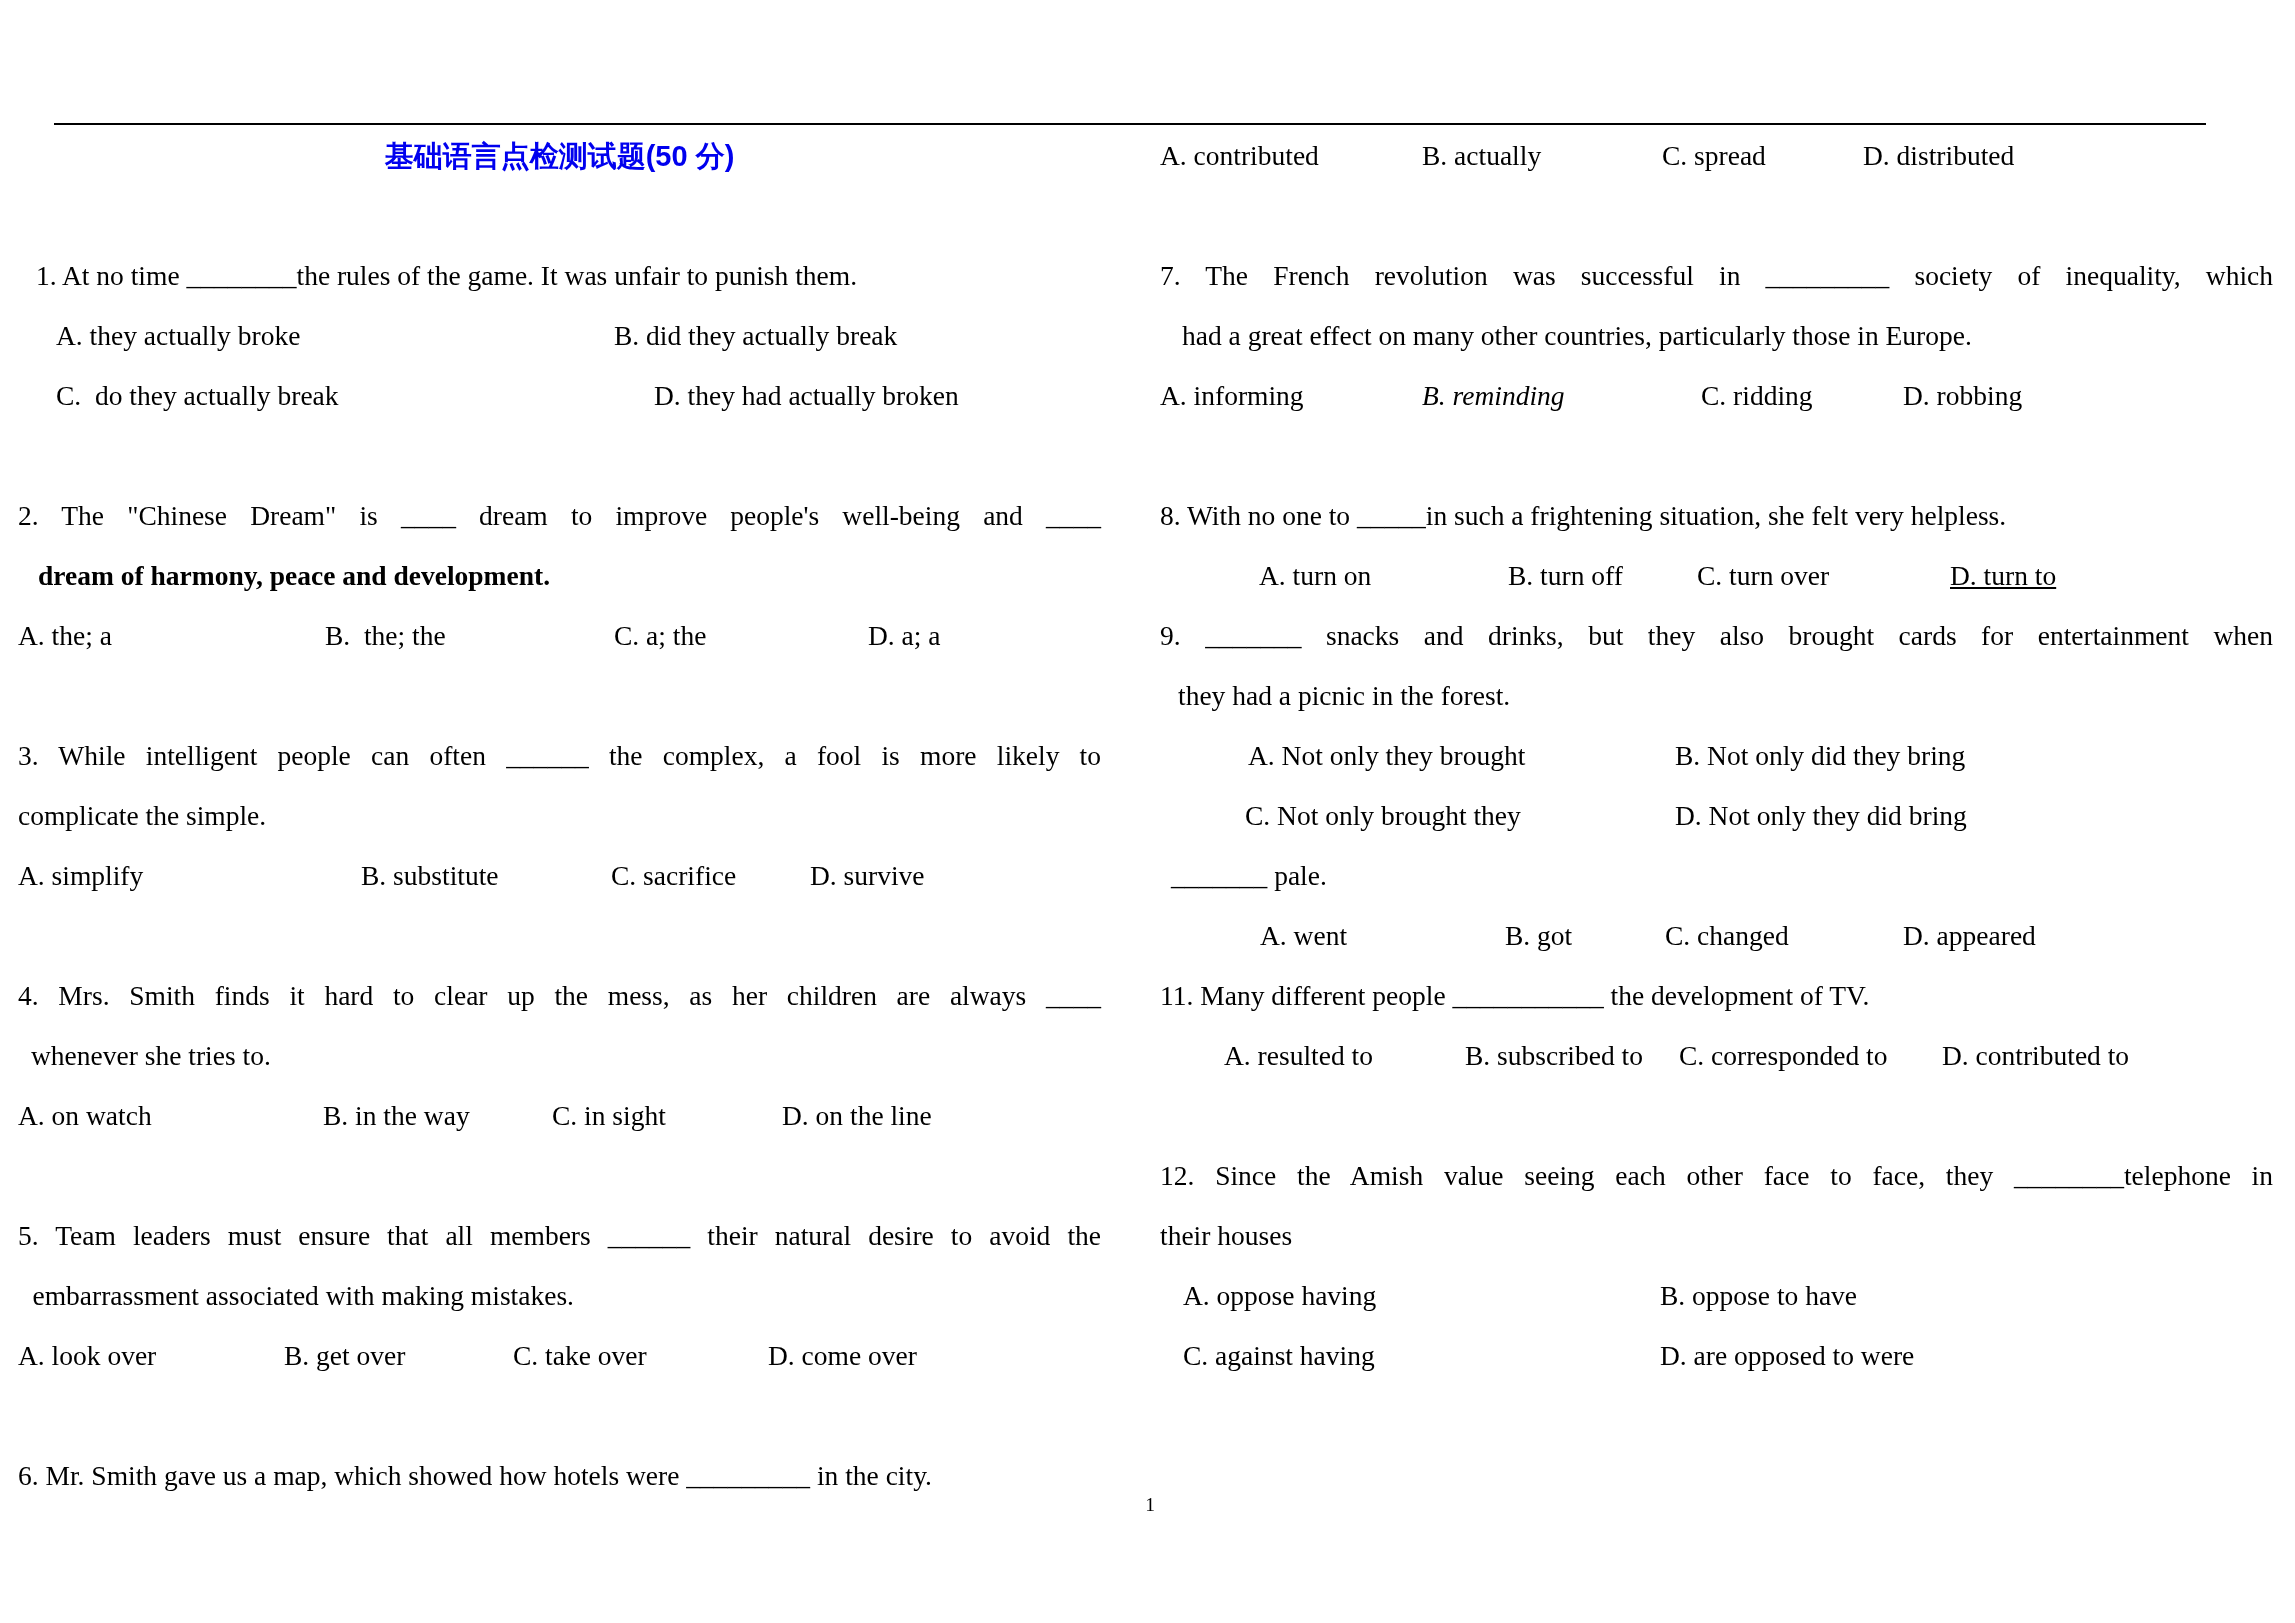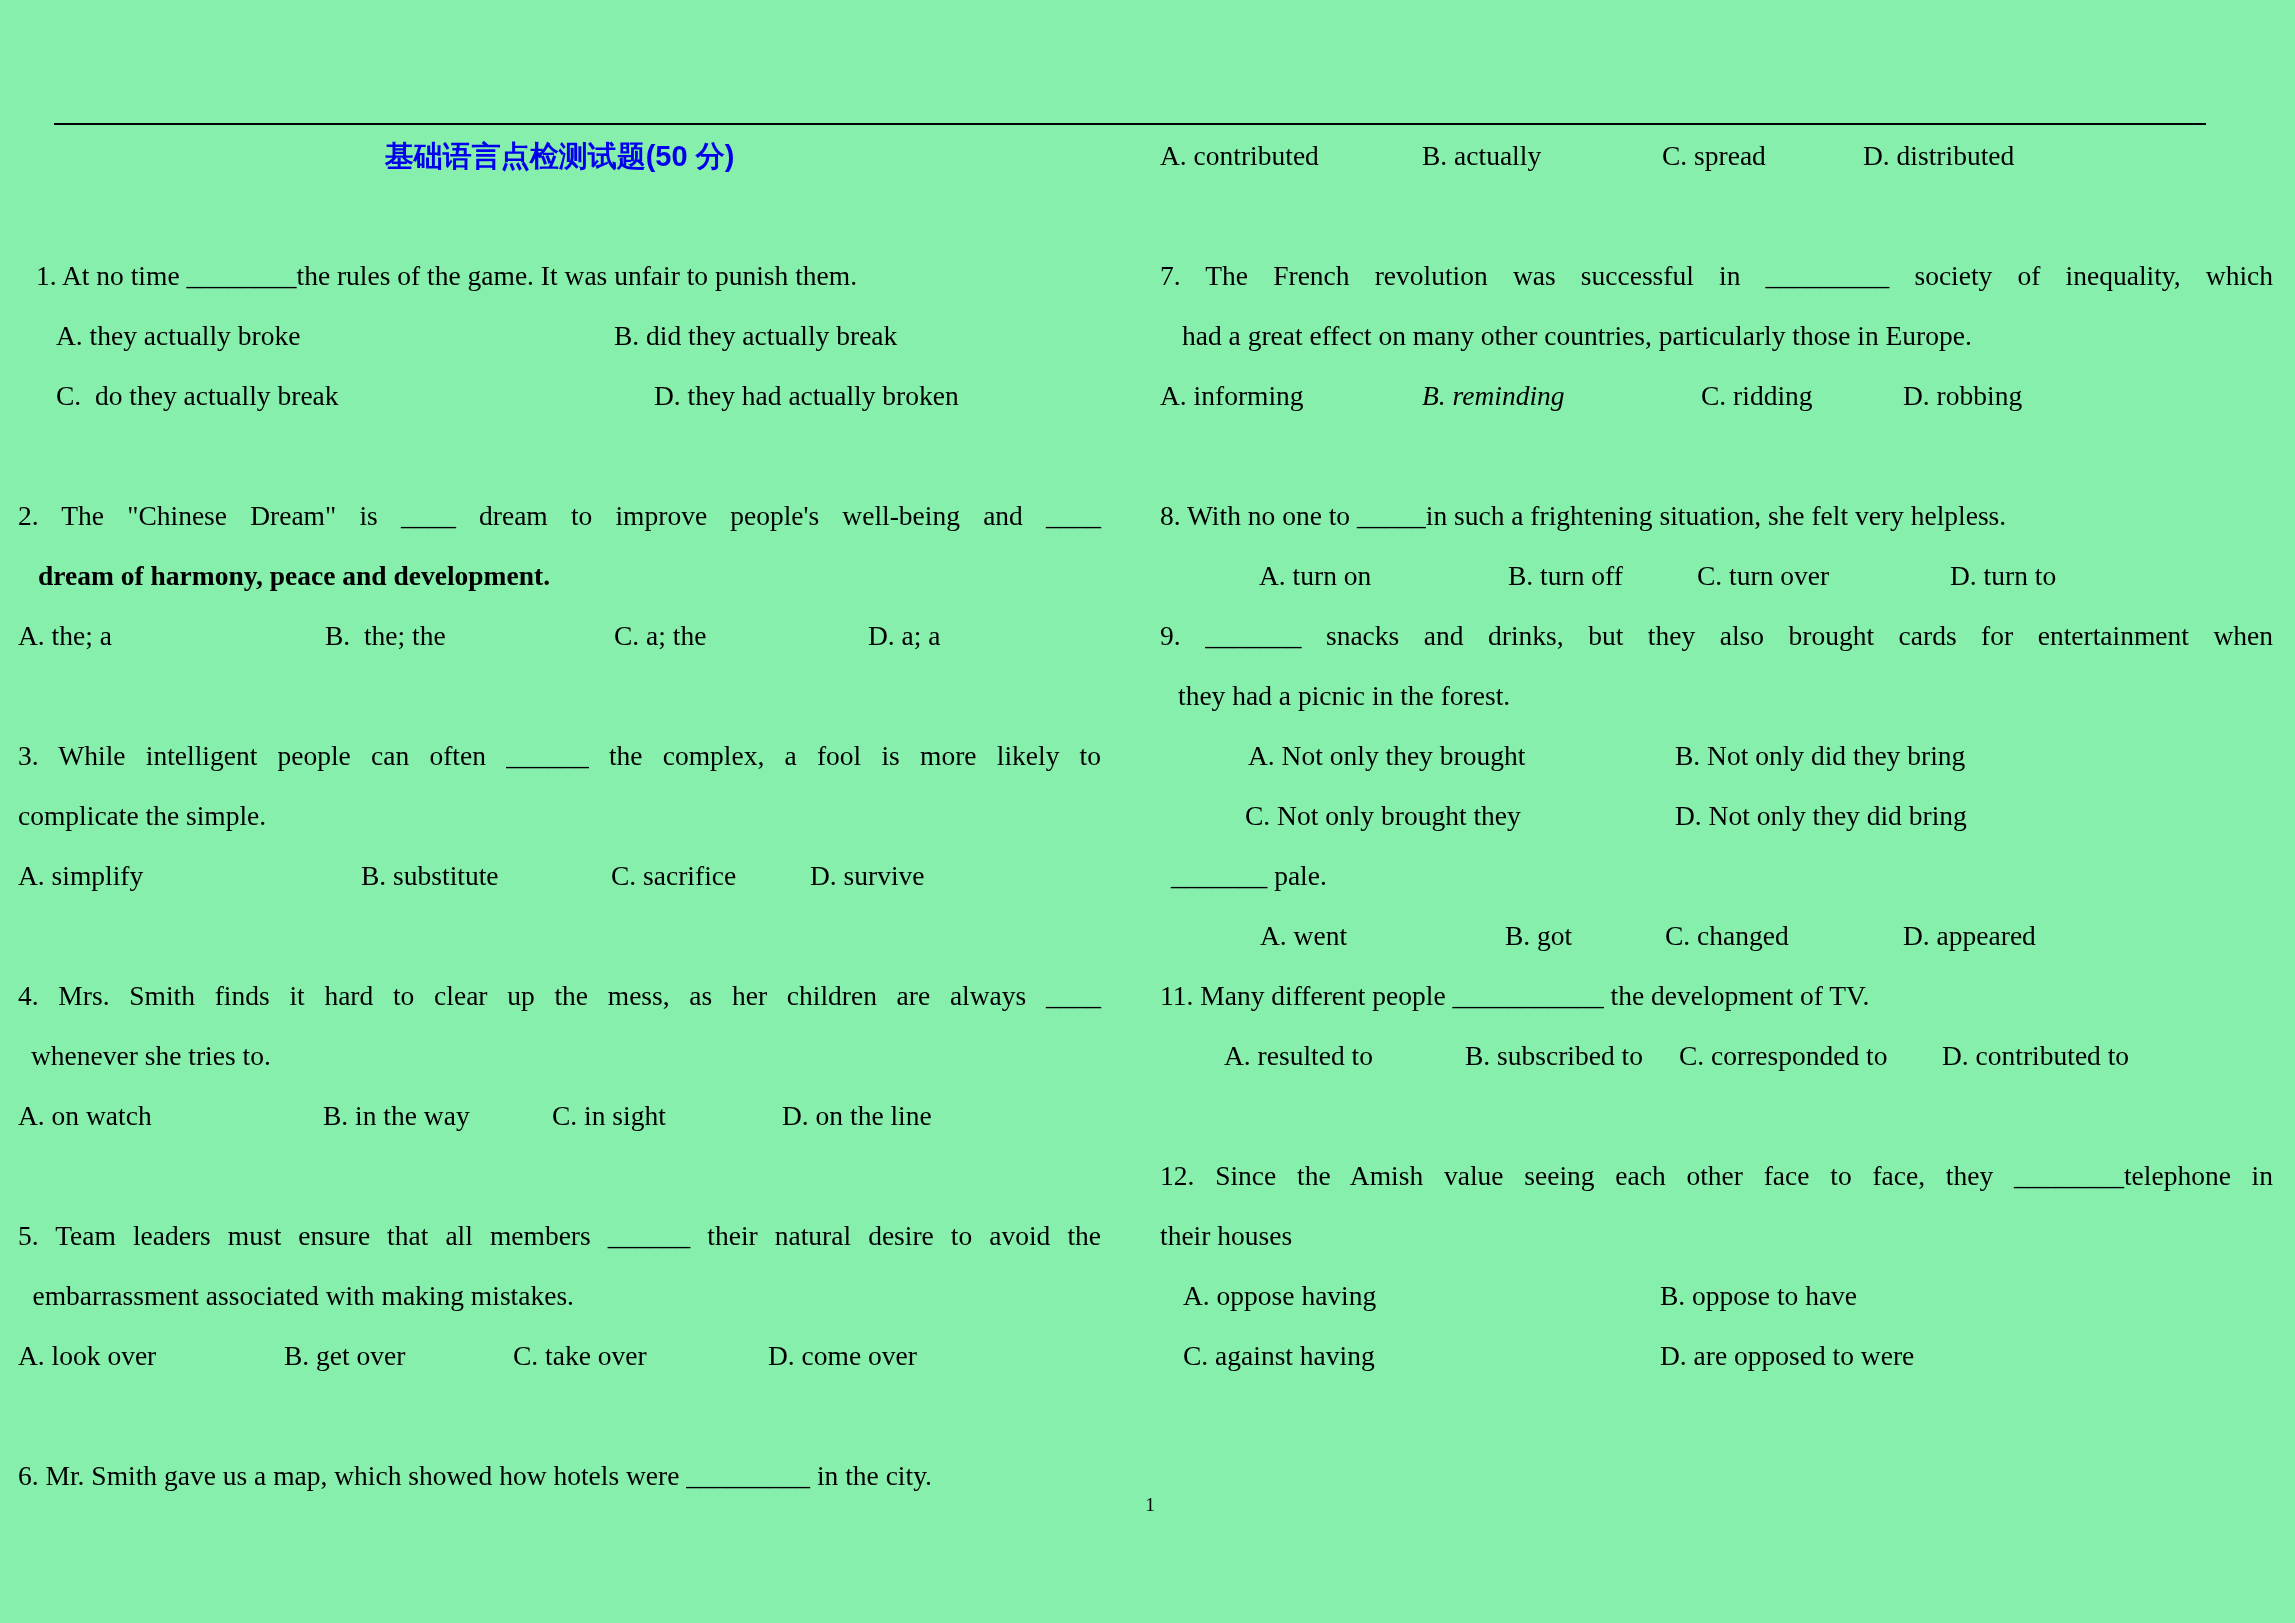--- a/index.html
+++ b/index.html
@@ -1,20 +1,20 @@
 <!DOCTYPE html>
 <html style="font-size:11.6px"><head>
 <meta charset="utf-8">
 <style>
   html, body { margin: 0; padding: 0; background: #e8e8e8; }
   .page {
     position: relative;
     width: 2295px;
     height: 1623px;
-    background: #86efac;
+    background: #ffffff;
     font-family: "Liberation Serif", serif;
     font-size: 27.5px;
     color: #000000;
     overflow: hidden;
   }
   .top-rule {
     position: absolute;
     left: 54px;
     top: 123px;
     width: 2152px;
@@ -86,21 +86,21 @@
       <div class="line">6. Mr. Smith gave us a map, which showed how hotels were _________ in the city.</div>
     </div>
   <div class="col right" id="right-col">
       <div class="line"><span class="opt" style="left: 0px;">A. contributed</span><span class="opt" style="left: 262px;">B. actually</span><span class="opt" style="left: 502px;">C. spread</span><span class="opt" style="left: 703px;">D. distributed</span></div>
       <div class="line"></div>
       <div class="line justify">7. The French revolution was successful in _________ society of inequality, which</div>
       <div class="line" style="padding-left: 22px;">had a great effect on many other countries, particularly those in Europe.</div>
       <div class="line"><span class="opt" style="left: 0px;">A. informing</span><span class="opt" style="left: 262px; font-style: italic;">B. reminding</span><span class="opt" style="left: 541px;">C. ridding</span><span class="opt" style="left: 743px;">D. robbing</span></div>
       <div class="line"></div>
       <div class="line">8. With no one to _____in such a frightening situation, she felt very helpless.</div>
-      <div class="line"><span class="opt" style="left: 99px;">A. turn on</span><span class="opt" style="left: 348px;">B. turn off</span><span class="opt" style="left: 537px; text-align: center;">C. turn over</span><span class="opt" style="left: 790px;">D. turn to</span></div>
+      <div class="line"><span class="opt" style="left: 99px;">A. turn on</span><span class="opt" style="left: 348px;">B. turn off</span><span class="opt" style="left: 537px; text-align: center;">C. turn over</span><span class="opt" style="left: 790px; text-decoration: underline;">D. turn to</span></div>
       <div class="line justify">9. _______ snacks and drinks, but they also brought cards for entertainment when</div>
       <div class="line" style="padding-left: 18px;">they had a picnic in the forest.</div>
       <div class="line"><span class="opt" style="left: 88px;">A. Not only they brought</span><span class="opt" style="left: 515px;">B. Not only did they bring</span></div>
       <div class="line"><span class="opt" style="left: 85px;">C. Not only brought they</span><span class="opt" style="left: 515px;">D. Not only they did bring</span></div>
       <div class="line" style="padding-left: 11px;">_______ pale.</div>
       <div class="line"><span class="opt" style="left: 100px;">A. went</span><span class="opt" style="left: 345px;">B. got</span><span class="opt" style="left: 505px;">C. changed</span><span class="opt" style="left: 743px;">D. appeared</span></div>
       <div class="line">11. Many different people ___________ the development of TV.</div>
       <div class="line"><span class="opt" style="left: 64px;">A. resulted to</span><span class="opt" style="left: 305px;">B. subscribed to</span><span class="opt" style="left: 519px;">C. corresponded to</span><span class="opt" style="left: 782px;">D. contributed to</span></div>
       <div class="line"></div>
       <div class="line justify">12. Since the Amish value seeing each other face to face, they ________telephone in</div>

